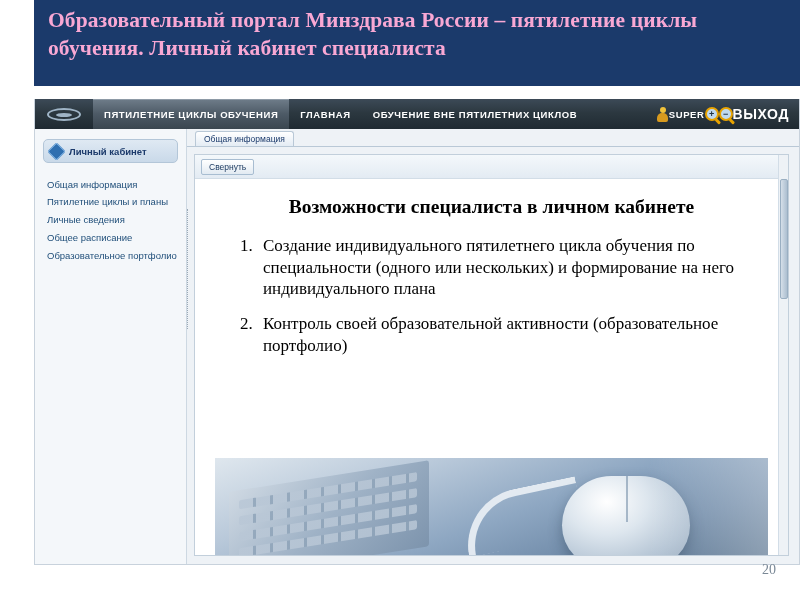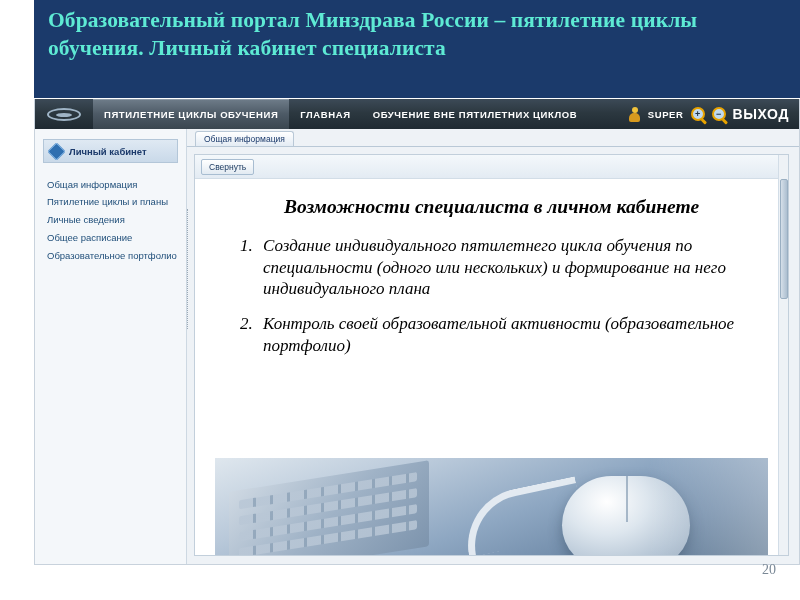--- a/index.html
+++ b/index.html
@@ -8,23 +8,23 @@
     width: 800px; height: 600px;
     background: #ffffff;
     font-family: "Liberation Sans", sans-serif;
     overflow: hidden;
     position: relative;
   }
 
   
   .title-banner {
     position: absolute;
-    left: 34px; top: 0; width: 766px; height: 98px;
+    left: 34px; top: 0; width: 766px; height: 86px;
     background: #1b3a6b;
-    color: #5eead4;
+    color: #f9a8d4;
     padding: 6px 2px 0 14px;
   }
   .title-banner .title-text {
     font-family: "Liberation Serif", serif;
     font-size: 21.5px;
     font-weight: bold;
     line-height: 1.32;
     letter-spacing: 0.1px;
   }
 
@@ -75,21 +75,20 @@
     color: #ffffff;
   }
   .nav-item.active {
     background: linear-gradient(to bottom, #6f7d8a 0%, #4d5a66 50%, #3a4650 100%);
     box-shadow: inset 0 1px 0 #8d9aa6;
   }
   .nav-right {
     margin-left: auto;
     display: flex; align-items: center;
     padding-right: 10px;
-    gap: 7px;
   }
   .user-icon {
     width: 12px; height: 15px;
     position: relative;
   }
   .user-icon .head {
     position: absolute; left: 3px; top: 0;
     width: 6px; height: 6px; border-radius: 50%;
     background: #f0c23a;
   }
@@ -135,21 +134,21 @@
     width: 152px;
     background: #f4f7fa;
     border-right: 1px solid #cdd8e2;
     padding-top: 10px;
   }
   .cabinet-header {
     margin: 0 8px 9px 8px;
     height: 24px;
     background: linear-gradient(to bottom, #dfe9f3, #c9d9e9);
     border: 1px solid #b3c6d8;
-    border-radius: 0;
+    border-radius: 5px;
     display: flex; align-items: center;
     padding: 0 6px;
     gap: 6px;
   }
   .cabinet-header .diamond-icon {
     width: 13px; height: 13px;
     background: #2f6fb0;
     transform: rotate(45deg);
     border-radius: 2px;
     box-shadow: inset 0 0 0 1px #8fbde8;
@@ -209,21 +208,20 @@
     background: linear-gradient(to bottom, #ffffff, #e2eaf2);
     border: 1px solid #a8bdd1;
     border-radius: 2px;
     padding: 2px 7px;
   }
   .panel-body {
     padding: 12px 20px 0 20px;
     background: #ffffff;
     height: 377px;
     position: relative;
-    font-style: italic;
   }
   .doc-title {
     font-family: "Liberation Serif", serif;
     font-size: 19.5px;
     font-weight: bold;
     color: #000000;
     text-align: center;
     line-height: 1.22;
     margin: 4px 26px 16px 26px;
   }

